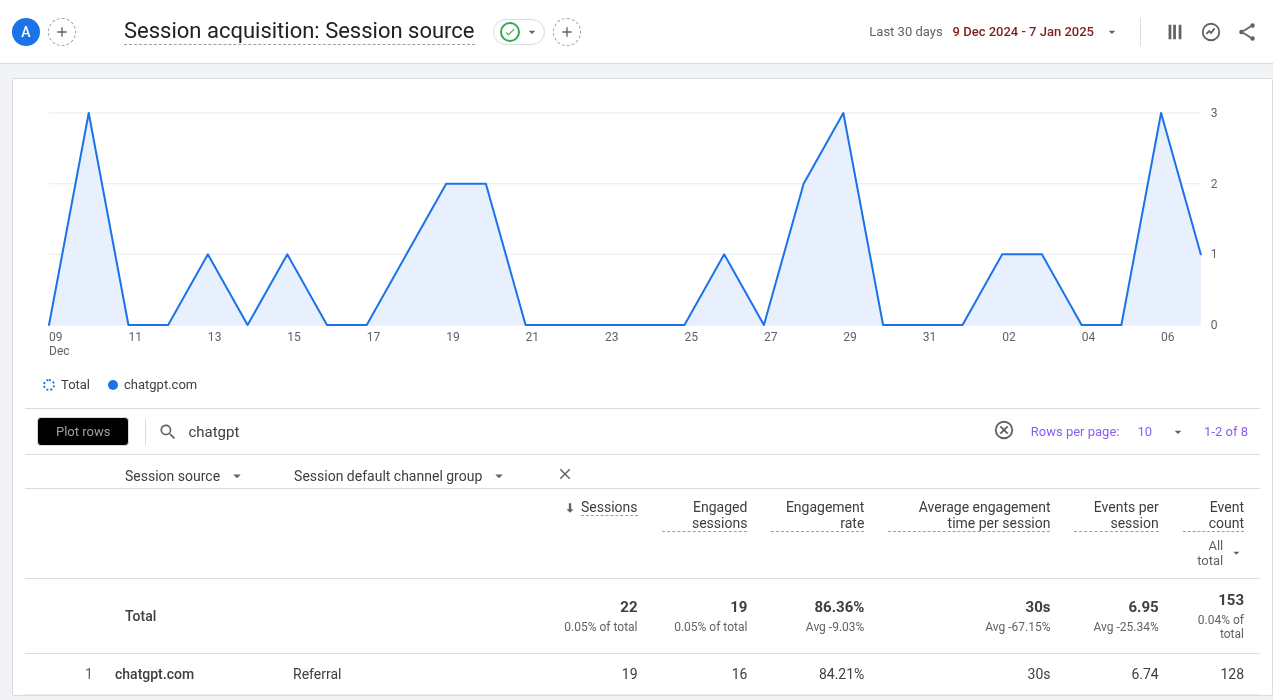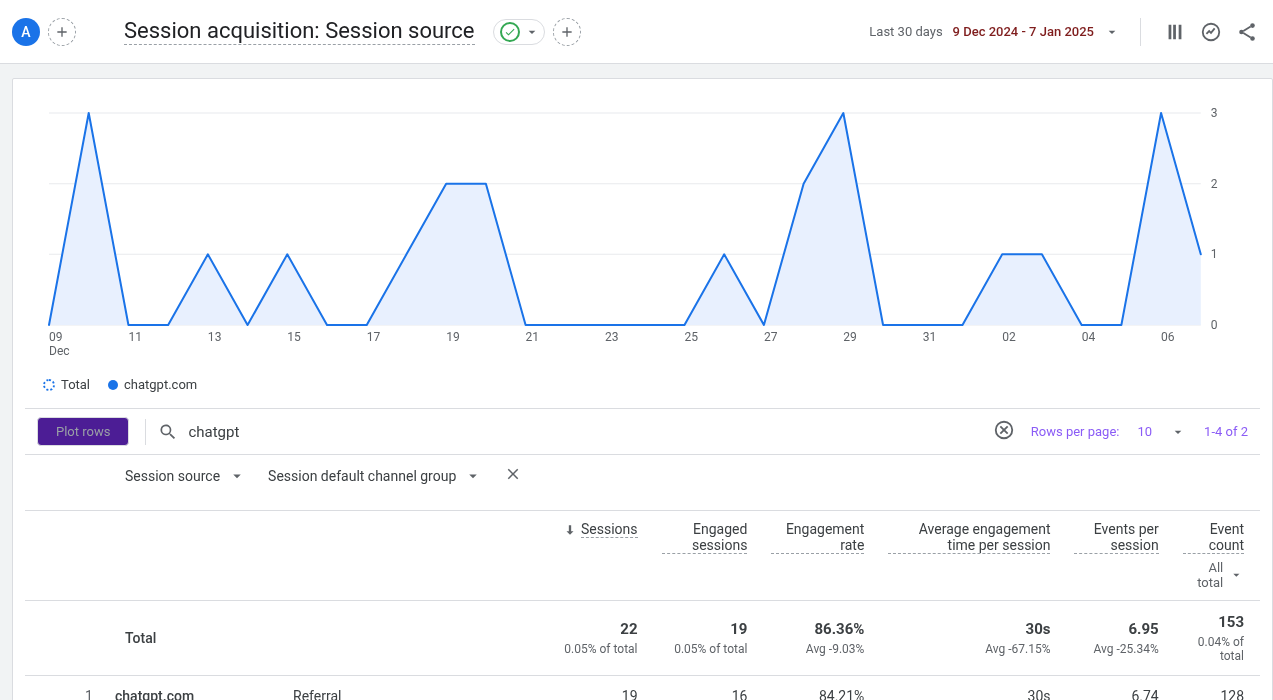--- a/index.html
+++ b/index.html
@@ -72,39 +72,39 @@
   .legend-dot-solid {
     width: 10px; height: 10px; border-radius: 50%;
     background: #1a73e8;
   }
 
   .toolbar {
     display: flex; align-items: center; border-top: 1px solid #dadce0;
     padding: 8px 12px; gap: 16px;
   }
   .plot-rows-btn {
-    border: 1px solid #dadce0; background: #4c1d95; color: #9aa0a6;
+    border: 1px solid #dadce0; background: #000000; color: #9aa0a6;
     padding: 6px 18px; border-radius: 4px; font-size: 13px;
   }
   .search-wrap {
     flex: 1; display: flex; align-items: center; gap: 10px;
     border-left: 1px solid #dadce0; padding-left: 12px;
   }
   .search-wrap svg { width: 20px; height: 20px; fill: #5f6368; }
   .search-wrap input {
     border: none; outline: none; font-size: 15px; flex: 1; color: #3c4043;
   }
   .clear-btn { cursor: pointer; }
   .clear-btn svg { width: 22px; height: 22px; fill: #5f6368; }
   .rpp { display: flex; align-items: center; gap: 18px; font-size: 13px; color: #8b5cf6;}
   .rpp .sel { display: flex; align-items: center; gap: 18px; cursor: pointer; }
 
   .dim-row {
-    display: flex; align-items: center; padding: 10px 12px 24px 100px;
-    border-top: 1px solid #dadce0; border-bottom: 1px solid #dadce0; gap: 22px;
+    display: flex; align-items: center; padding: 10px 12px 2px 100px;
+    border-top: 1px solid #dadce0; border-bottom: 1px solid #dadce0; gap: 48px;
     font-size: 14px; color: #3c4043;
   }
   .dim-row .dpill { display: flex; align-items: center; gap: 8px; cursor: pointer; }
   .dim-row svg { width: 18px; height: 18px; fill: #5f6368; }
 
   table { width: 100%; border-collapse: collapse; font-size: 14px; }
   thead th {
     text-align: right; font-weight: 400; color: #3c4043; padding: 10px 16px 10px 8px;
     vertical-align: top; border-bottom: 1px solid #dadce0;
   }
@@ -247,21 +247,21 @@
         </span>
       </div>
       <div class="rpp">
         <span>Rows per page:</span>
         <span class="sel">
           <span>10</span>
           <svg class="chevron-svg" viewBox="0 0 24 24">
               <path d="M7 10l5 5 5-5z"></path>
             </svg>
         </span>
-        <span>1-4 of 2</span>
+        <span>1-2 of 8</span>
       </div>
     </div>
 
     <div class="dim-row" style="position:relative;">
       <span class="dpill">
         <span>Session source</span>
         <svg viewBox="0 0 24 24">
             <path d="M7 10l5 5 5-5z"></path>
           </svg>
       </span>

